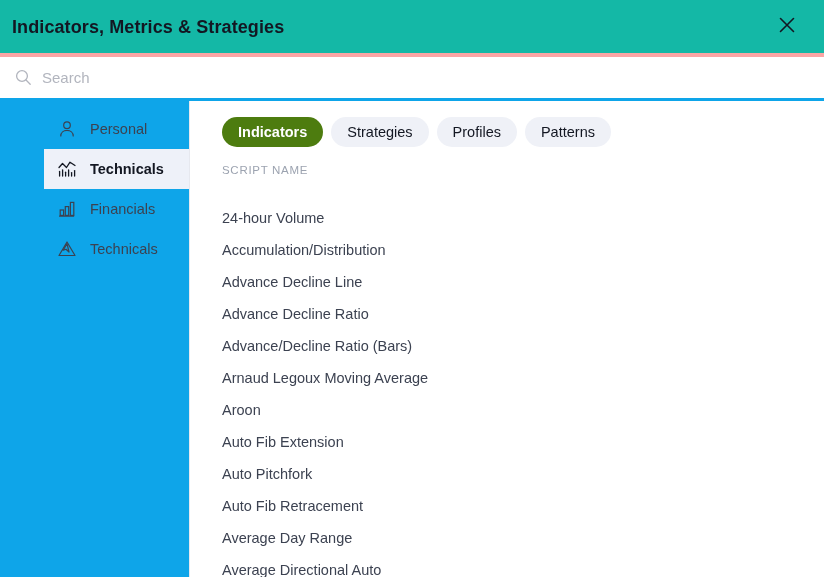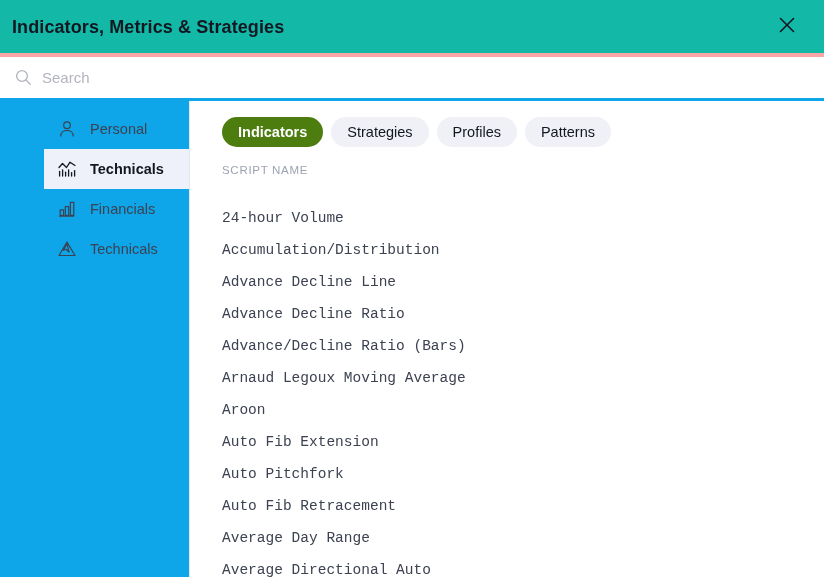--- a/index.html
+++ b/index.html
@@ -185,21 +185,20 @@
     display: flex;
     align-items: center;
     cursor: pointer;
     padding-right: 32px;
   }
   .script-name {
     font-size: 14.5px;
     color: #3c4251;
     line-height: 18px;
     white-space: nowrap;
-    font-family: Liberation Mono, monospace;
   }
 </style>
 </head>
 <body>
 
 <div class="dialog">
 
   <div class="header">
     <div class="dialog-title">Indicators, Metrics &amp; Strategies</div>
     <div class="close-button">

